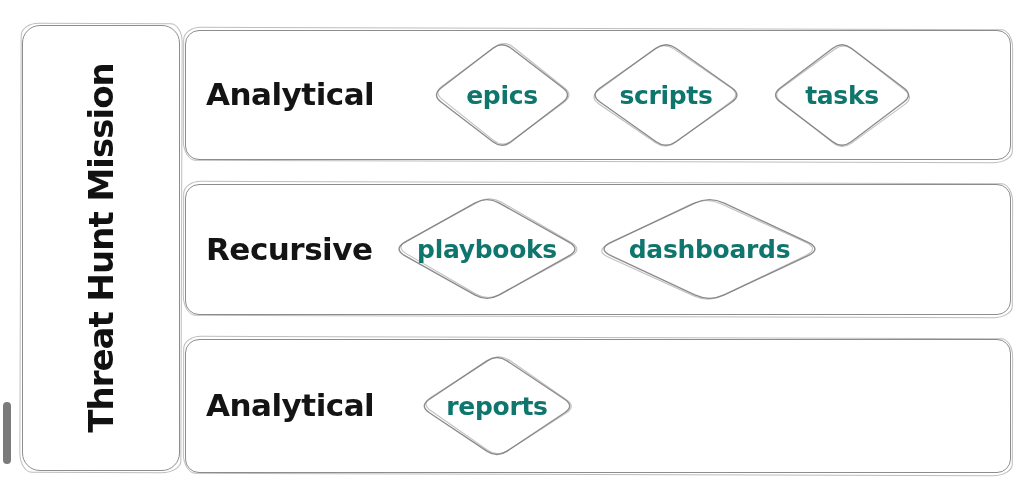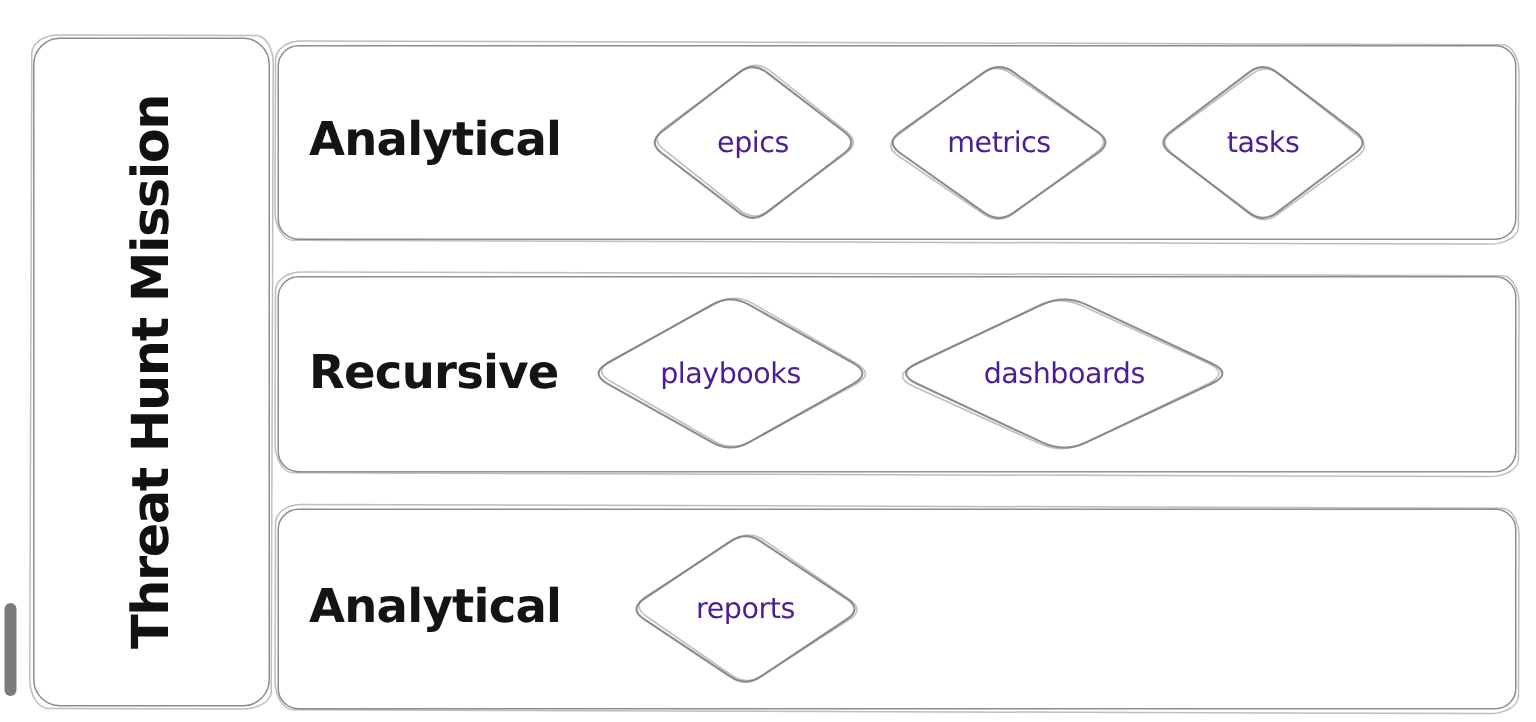--- a/index.html
+++ b/index.html
@@ -37,21 +37,21 @@
     font-size:31px;font-weight:700;letter-spacing:-.5px;color:#141414;white-space:nowrap;
   }
   .diamond{position:absolute;}
   .diamond svg{position:absolute;inset:0;width:100%;height:100%;overflow:visible;}
   .diamond path{
     fill:#ffffff;stroke:#8c8c8c;stroke-width:1.4;vector-effect:non-scaling-stroke;
   }
   .diamond path.sketch{fill:none;stroke:rgba(130,130,130,.5);stroke-width:1.1;}
   .d-label{
     position:absolute;inset:0;display:flex;align-items:center;justify-content:center;
-    font-size:19px;font-weight:400;color:#4c1d95;letter-spacing:-.3px;
+    font-size:25px;font-weight:700;color:#0f766e;letter-spacing:-.3px;
   }
   
   .r1 .diamond{top:7px;height:114px;}
   .r2 .diamond{top:8px;height:112px;}
   .r3 .diamond{top:11px;height:110px;}
   .d-epics{left:243px;width:146px;}
   .d-stories{left:401px;width:158px;}
   .d-tasks{left:582px;width:148px;}
   .d-playbooks{left:203px;width:196px;}
   .d-dashboards{left:406px;width:235px;}
@@ -80,21 +80,21 @@
         <path class="sketch" d="M16.5,61.4 L87.5,12.6 Q100,4 112.5,12.6 L183.5,61.4 Q196,70 183.5,78.6 L112.5,127.4 Q100,136 87.5,127.4 L16.5,78.6 Q4,70 16.5,61.4 Z" transform="translate(2 -1.5) rotate(1 100 70)"></path>
       </svg>
       <span class="d-label">epics</span>
     </div>
 
     <div class="diamond d-stories">
       <svg viewBox="0 0 200 140" preserveAspectRatio="none">
         <path d="M16.5,61.4 L87.5,12.6 Q100,4 112.5,12.6 L183.5,61.4 Q196,70 183.5,78.6 L112.5,127.4 Q100,136 87.5,127.4 L16.5,78.6 Q4,70 16.5,61.4 Z"></path>
         <path class="sketch" d="M16.5,61.4 L87.5,12.6 Q100,4 112.5,12.6 L183.5,61.4 Q196,70 183.5,78.6 L112.5,127.4 Q100,136 87.5,127.4 L16.5,78.6 Q4,70 16.5,61.4 Z" transform="translate(-1.5 1) rotate(-1 100 70)"></path>
       </svg>
-      <span class="d-label">metrics</span>
+      <span class="d-label">scripts</span>
     </div>
 
     <div class="diamond d-tasks">
       <svg viewBox="0 0 200 140" preserveAspectRatio="none">
         <path d="M16.5,61.4 L87.5,12.6 Q100,4 112.5,12.6 L183.5,61.4 Q196,70 183.5,78.6 L112.5,127.4 Q100,136 87.5,127.4 L16.5,78.6 Q4,70 16.5,61.4 Z"></path>
         <path class="sketch" d="M16.5,61.4 L87.5,12.6 Q100,4 112.5,12.6 L183.5,61.4 Q196,70 183.5,78.6 L112.5,127.4 Q100,136 87.5,127.4 L16.5,78.6 Q4,70 16.5,61.4 Z" transform="translate(1.5 1.5) rotate(1 100 70)"></path>
       </svg>
       <span class="d-label">tasks</span>
     </div>
   </div>

